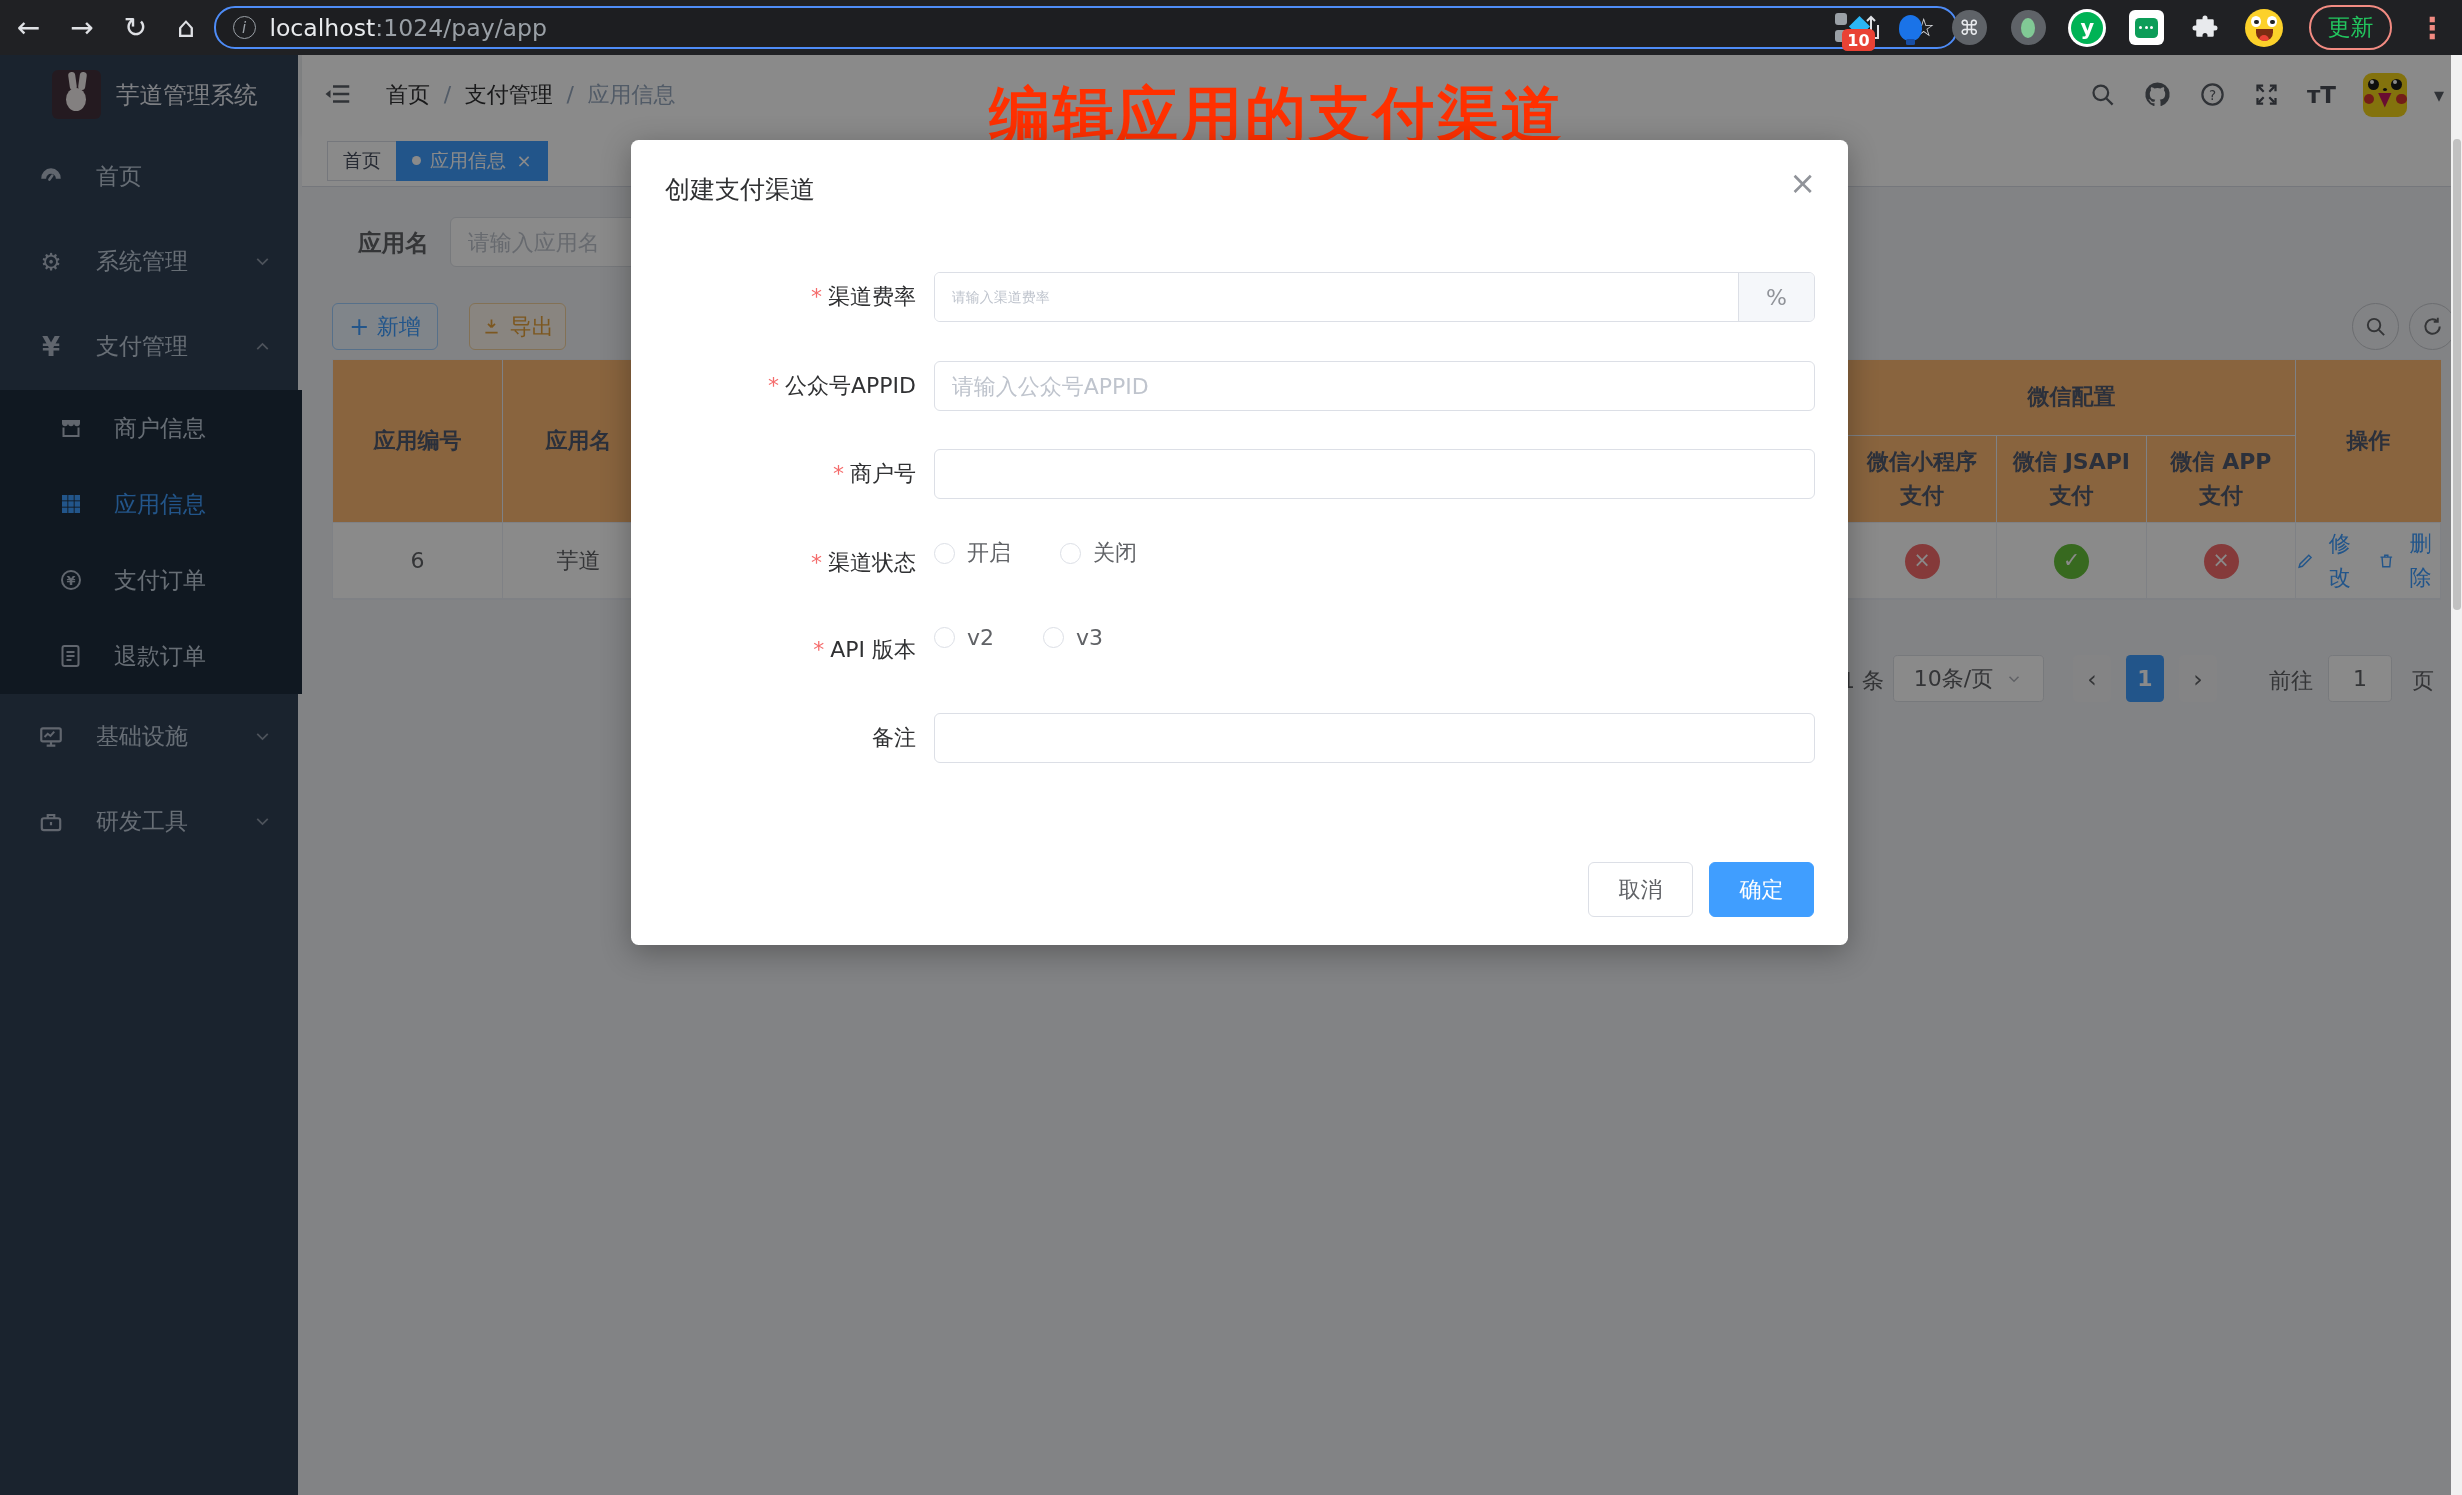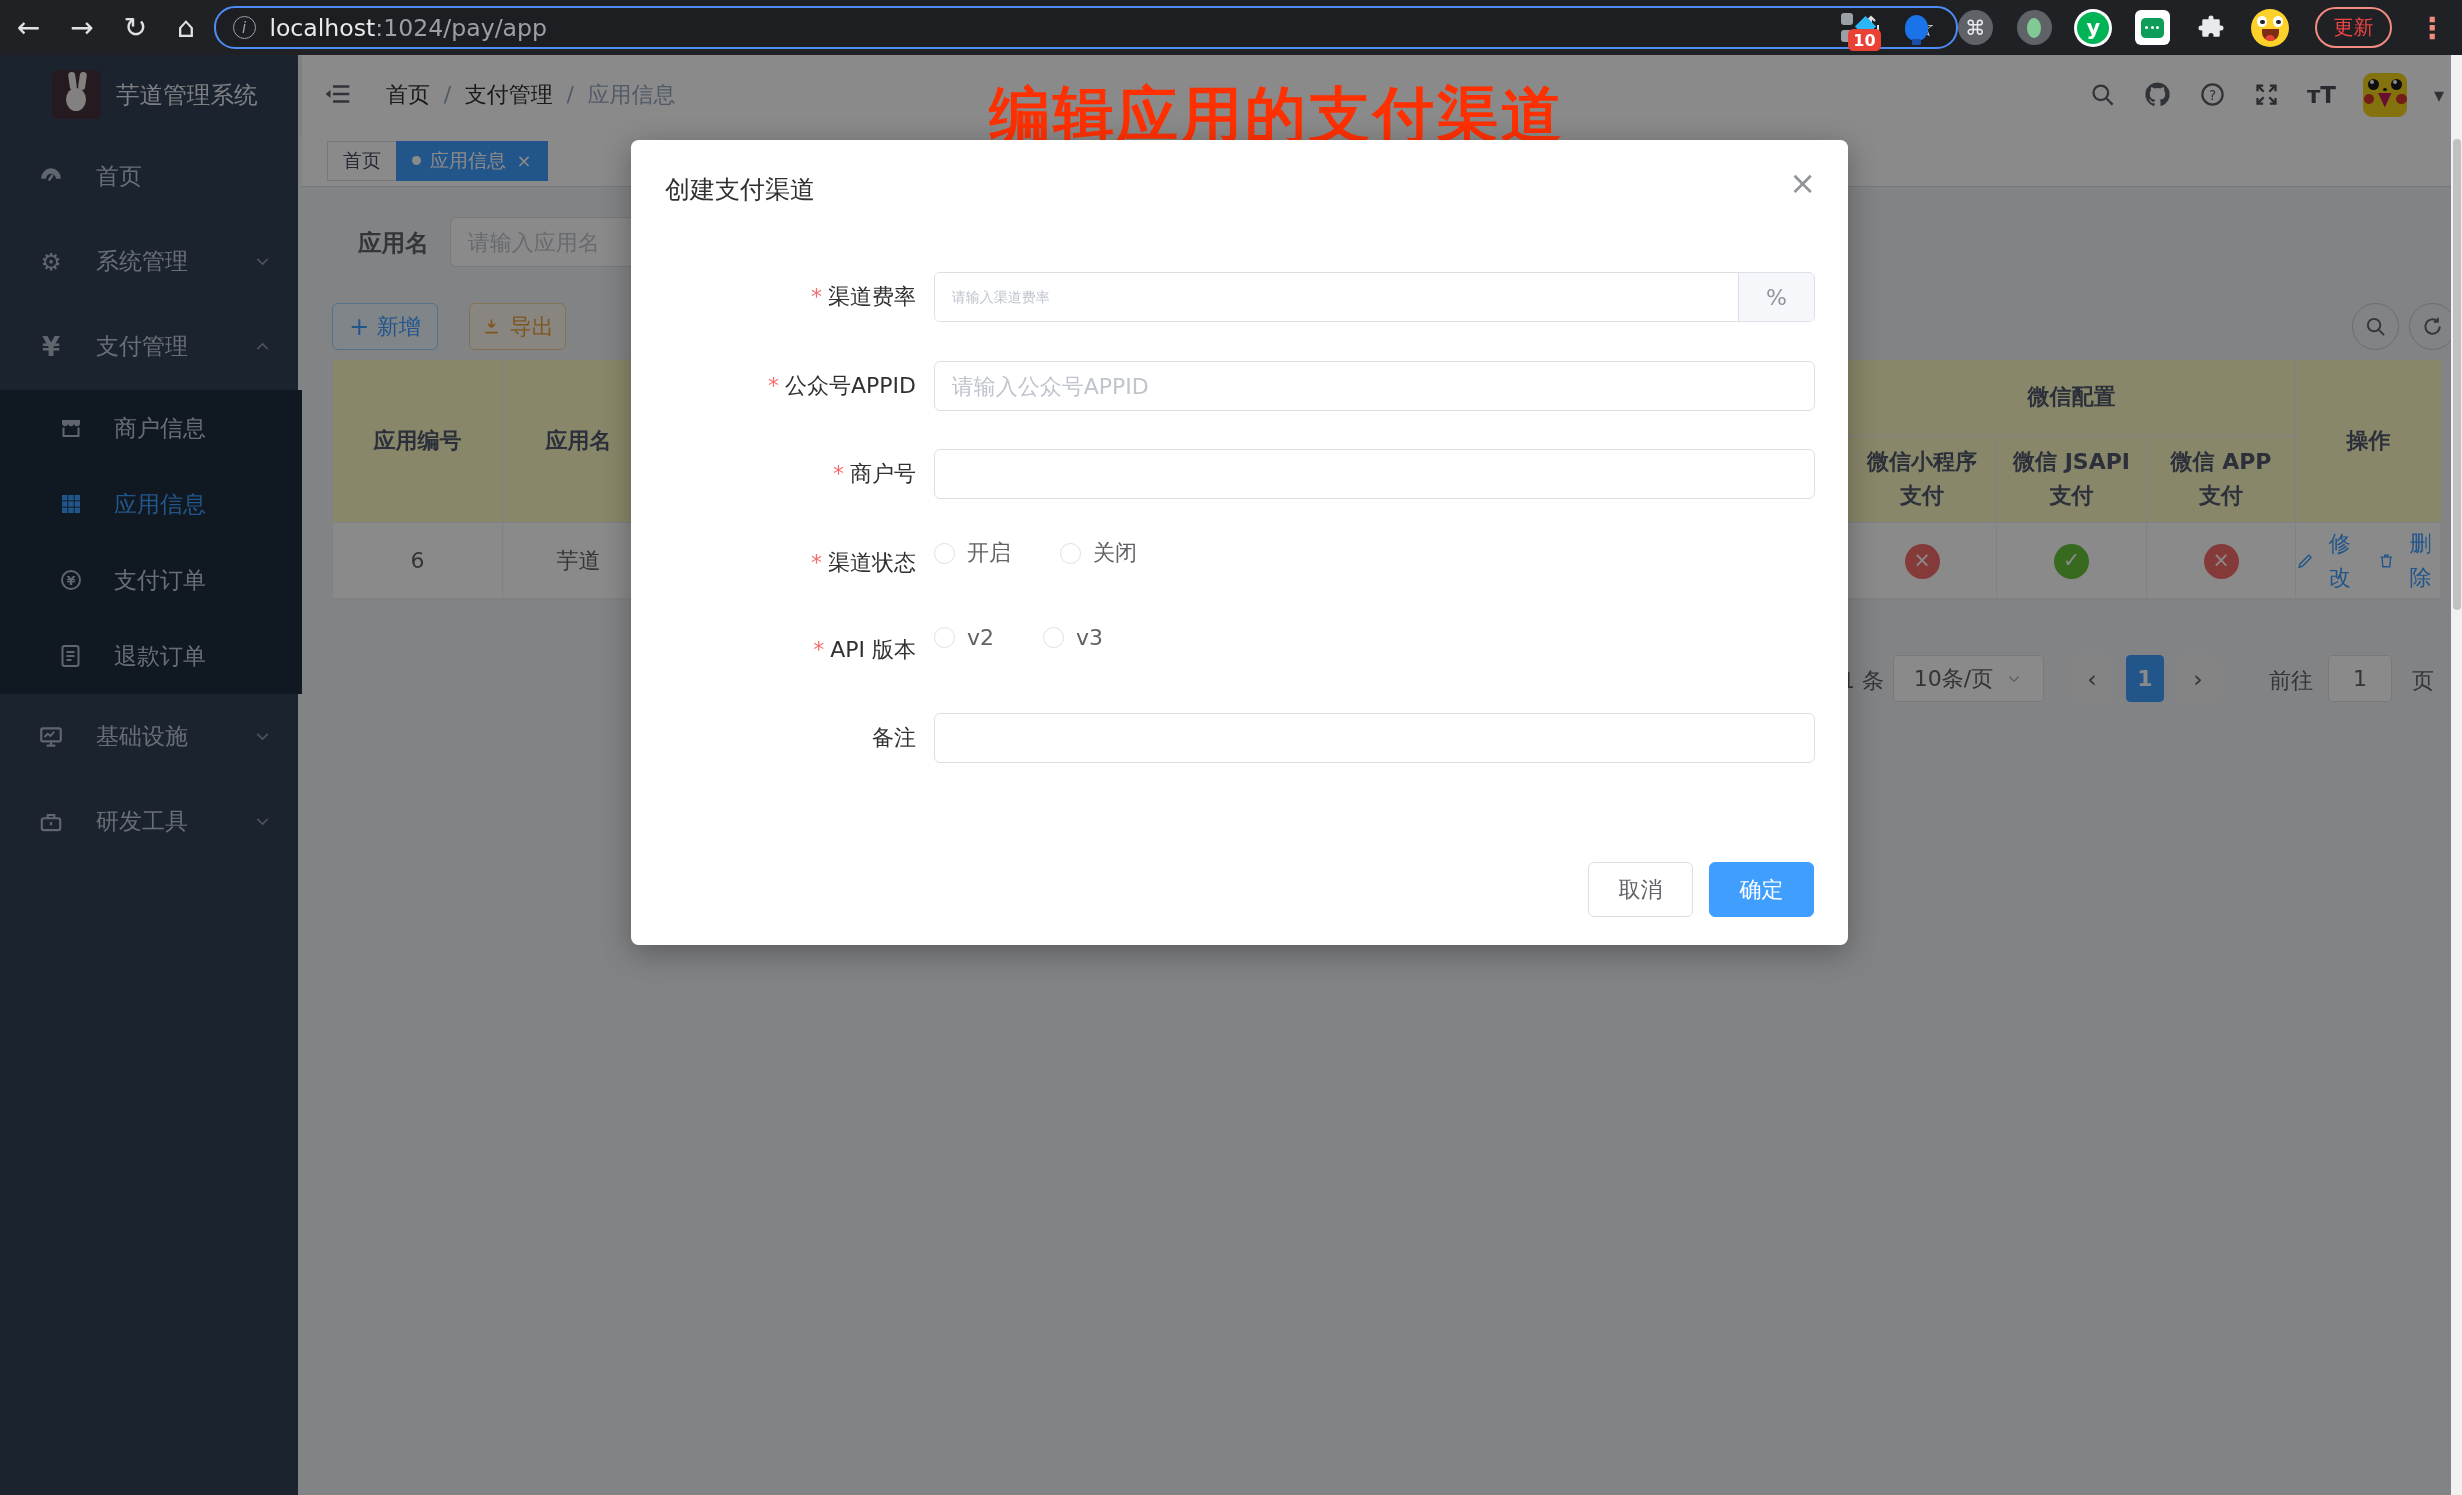--- a/index.html
+++ b/index.html
@@ -28,21 +28,21 @@
   .y-ext { width:38px; height:38px; border-radius:50%; background:#fff; display:flex; align-items:center; justify-content:center; }
   .y-inner { width:32px; height:32px; border-radius:50%; background:#00b355; color:#fff; font-size:21px; font-weight:700; display:flex; align-items:center; justify-content:center; }
   .chat-ext { width:35px; height:35px; border-radius:6px; background:#fff; display:flex; align-items:center; justify-content:center; }
   .chat-bubble { width:23px; height:20px; background:#0c9d58; border-radius:4.6px; display:flex; align-items:center; justify-content:center; gap:2.3px; }
   .chat-bubble i { width:3px; height:3px; background:#fff; border-radius:50%; }
   .emoji-ext { width:38px; height:38px; border-radius:50%; background:#fcd12a; position:relative; }
   .emoji-eye { position:absolute; top:7.6px; width:10px; height:11.4px; background:#fff; border-radius:50%; }
   .emoji-eye::after { content:""; position:absolute; left:3px; top:3.8px; width:4.6px; height:4.6px; background:#202124; border-radius:50%; }
   .emoji-mouth { position:absolute; left:10.6px; top:20px; width:16.7px; height:12px; background:#7c2d12; border-radius:0 0 9px 9px; overflow:hidden; }
   .emoji-mouth::after { content:""; position:absolute; left:3px; bottom:0; width:10.6px; height:6px; background:#e94235; border-radius:6px 6px 0 0; }
-  .update-pill { border:2.3px solid #f28b82; color:#ef4444; border-radius:24px; font-size:20px; padding:4.6px 16.7px; margin-left:4.6px; cursor:pointer; }
+  .update-pill { border:2.3px solid #f28b82; color:#22c55e; border-radius:24px; font-size:23px; padding:4.6px 16.7px; margin-left:4.6px; cursor:pointer; }
   .menu-dots { color:#f28b82; font-size:29px; font-weight:700; cursor:pointer; padding:0 4.6px; }
 
   
   .app { position:absolute; left:0; top:55px; width:2462px; height:1440px; background:#f0f2f5; }
 
   
   .sidebar { position:absolute; left:0; top:0; width:298px; height:1440px; background:#304156; z-index:1; }
   .logo-row { position:absolute; left:0; top:0; width:302px; height:79px; display:flex; align-items:center; }
   .logo-img { position:relative; width:49px; height:49px; margin-left:52px; border-radius:6px; background:#43313b; overflow:hidden; }
   .rabbit-head { position:absolute; left:14.4px; top:18px; width:20px; height:23px; background:#f3ecec; border-radius:50%; }
@@ -91,21 +91,21 @@
   .filter-input::placeholder { color:#bfc4cd; }
 
   .btn { display:flex; align-items:center; justify-content:center; border-radius:6px; font-size:22px; cursor:pointer; }
   .btn-add { position:absolute; left:30px; top:116px; width:106px; height:47px; background:#ecf5ff; border:0.8px solid #a0cfff; color:#409EFF; gap:7.6px; }
   .btn-export { position:absolute; left:167px; top:116px; width:97px; height:47px; background:#fdf6ec; border:0.8px solid #f3d19e; color:#E6A23C; gap:7.6px; }
   .circle-btn { position:absolute; top:116px; width:47px; height:47px; border-radius:50%; border:0.8px solid #c6c9cf; color:#606266; display:flex; align-items:center; justify-content:center; cursor:pointer; }
 
   
   .dtable { position:absolute; left:30px; top:172px; width:2109px; height:240px; background:#fff; border:0.8px solid #ebeef5; }
   .cell { position:absolute; display:flex; align-items:center; justify-content:center; text-align:center; border-right:0.8px solid #ebeef5; border-bottom:0.8px solid #ebeef5; font-size:22px; color:#606266; line-height:1.55; }
-  .th { font-weight:600; color:#515a6e; background:#fef9c3; padding:0 9px; }
+  .th { font-weight:600; color:#515a6e; background:#fdba74; padding:0 9px; }
   .status-circle { width:35px; height:35px; border-radius:50%; display:flex; align-items:center; justify-content:center; color:#fff; font-size:20.5px; }
   .sc-red { background:#F56C6C; }
   .sc-green { background:#67C23A; }
   .op-link { color:#409EFF; font-size:22px; display:inline-flex; align-items:center; gap:4.6px; cursor:pointer; }
 
   
   .pager { position:absolute; left:1539px; top:468px; height:47px; width:613px; font-size:22px; color:#606266; }
   .pg-total { position:absolute; left:0; top:10.6px; }
   .pg-select { position:absolute; left:52px; top:0; width:151px; height:47px; background:#fff; border:0.8px solid #dcdfe6; border-radius:4.6px; display:flex; align-items:center; justify-content:center; gap:12px; cursor:pointer; }
   .pg-btn { position:absolute; top:0; width:38px; height:47px; background:#f4f4f5; border-radius:4.6px; display:flex; align-items:center; justify-content:center; font-size:23.6px; color:#606266; cursor:pointer; }

